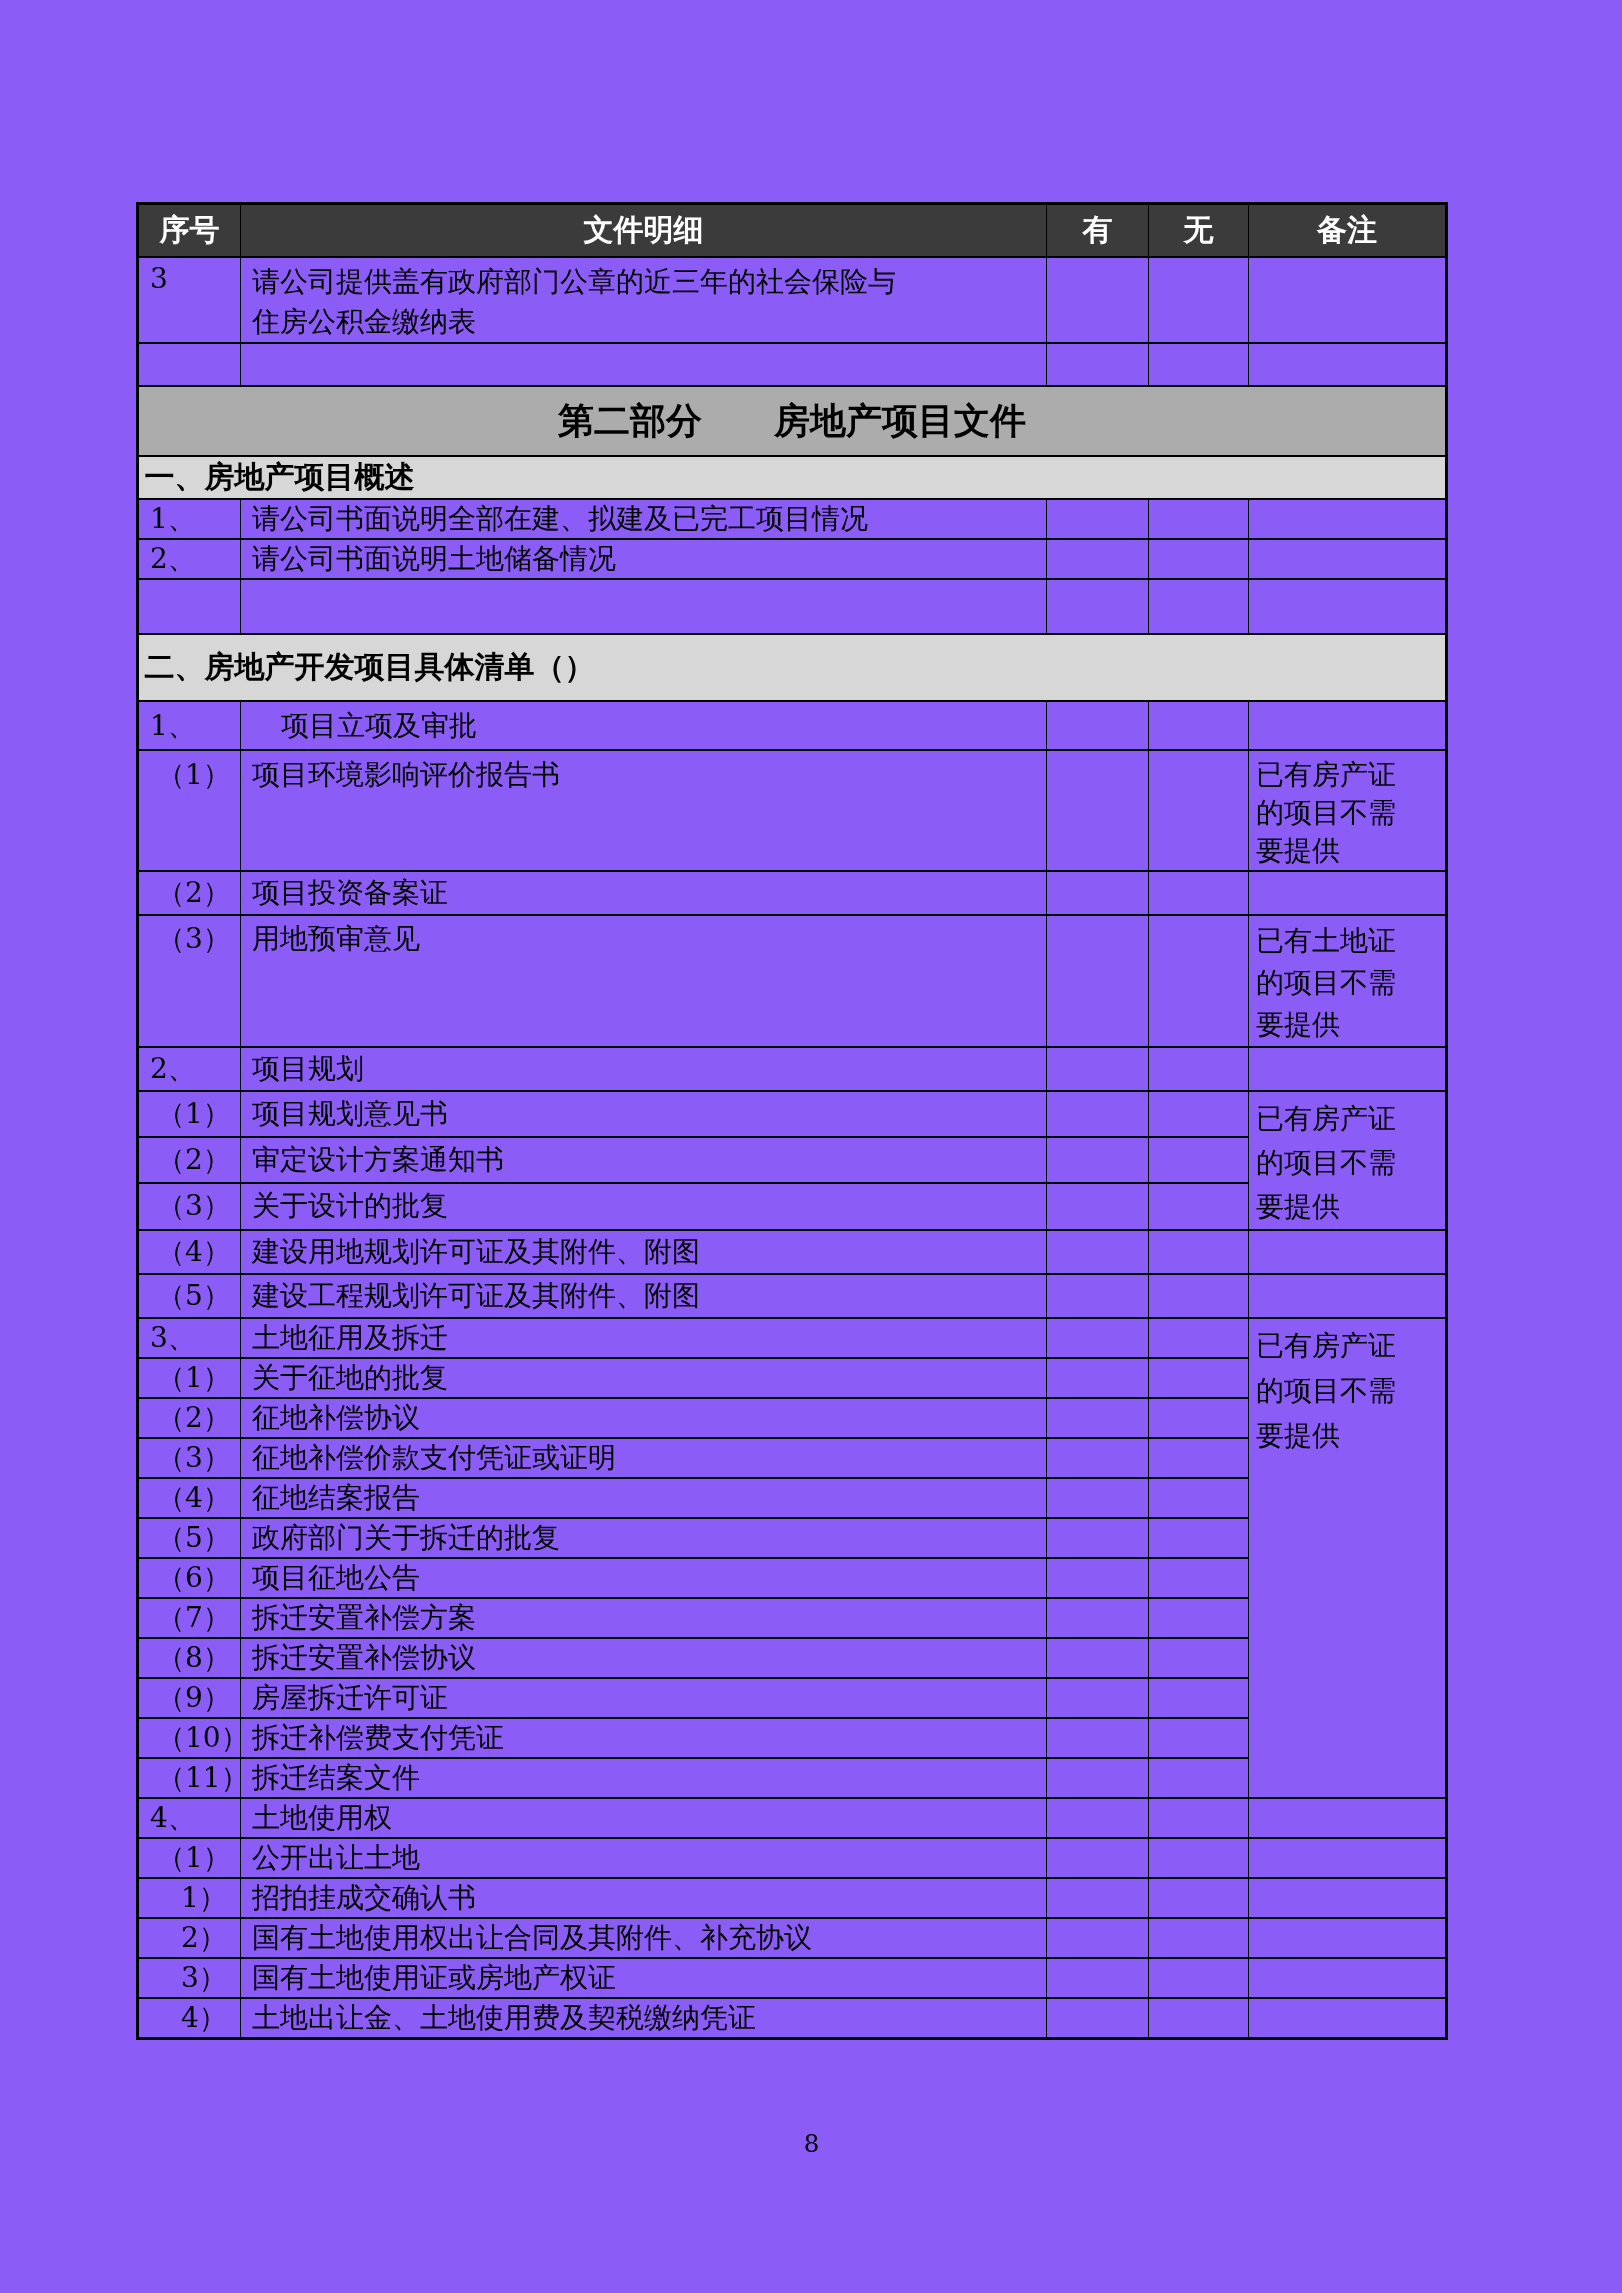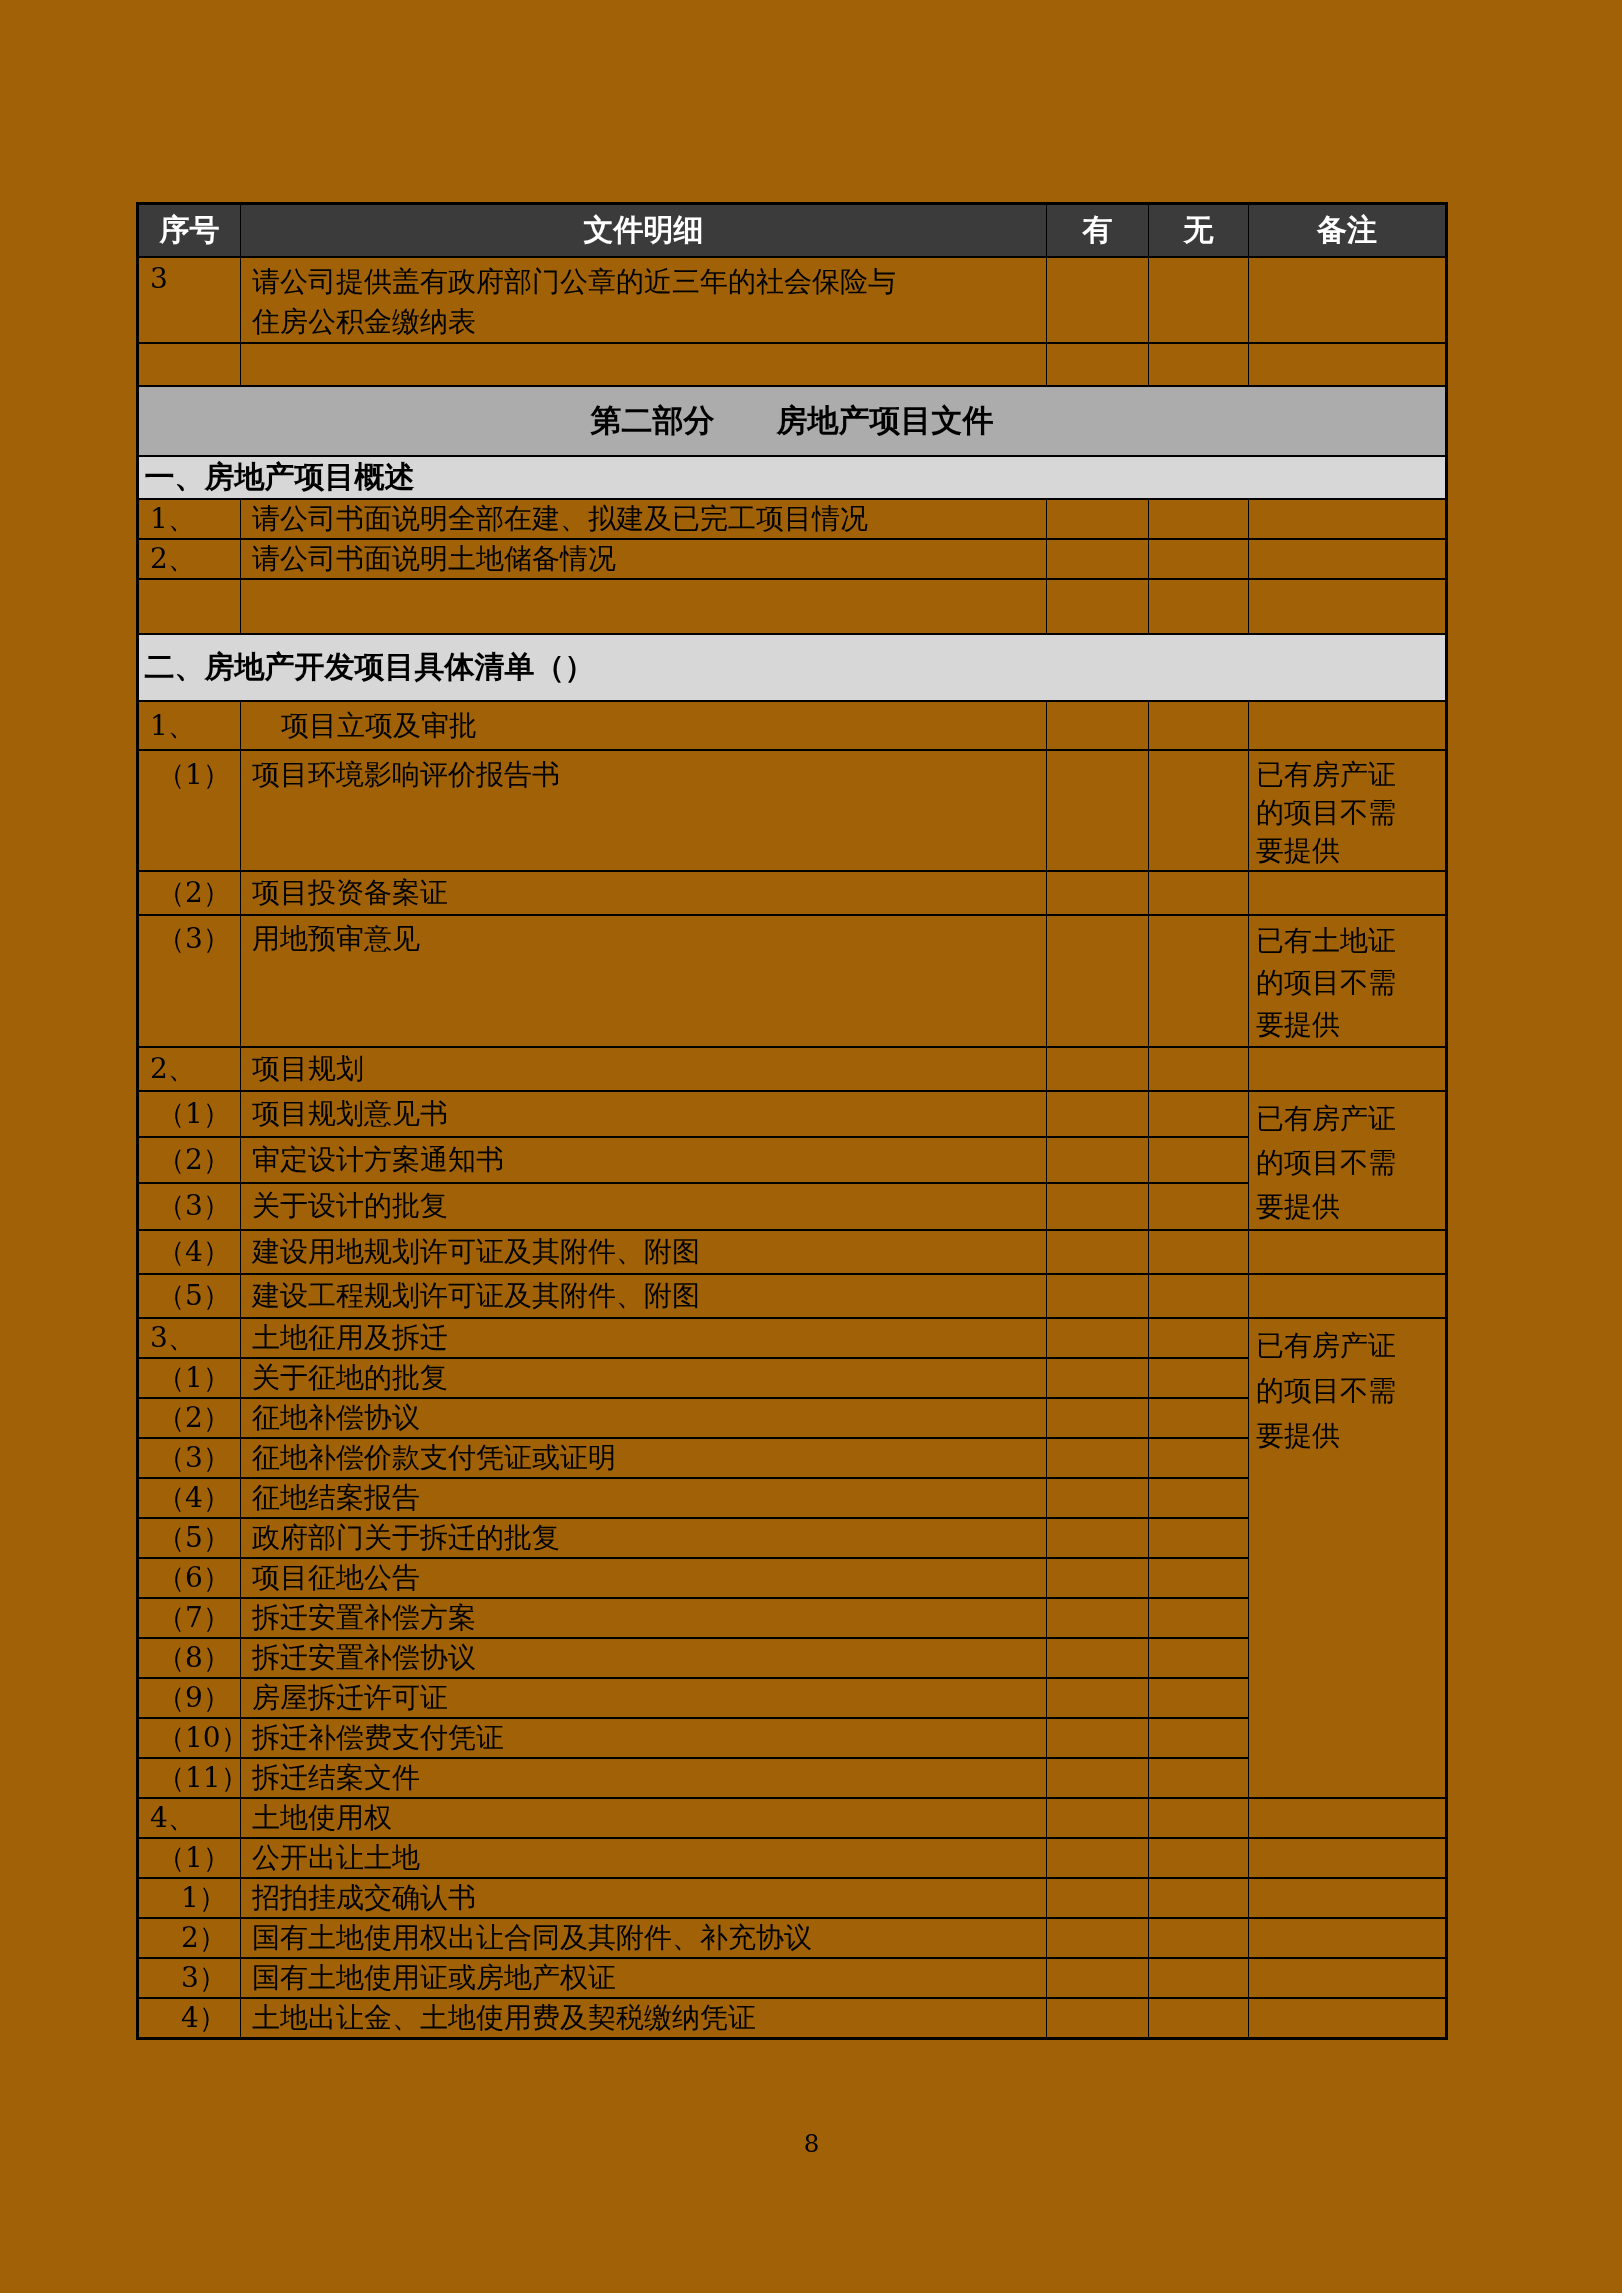--- a/index.html
+++ b/index.html
@@ -1,19 +1,19 @@
 <!DOCTYPE html>
 <html style="font-size:14.5px"><head>
 <meta charset="utf-8">
 <style>
   html,body{margin:0;padding:0;background:#ffffff;}
   .page{
     position:relative;
     width:1623px;height:2294px;
-    background:#a16207;
+    background:#8b5cf6;
     font-family:"DejaVu Serif","Liberation Serif",serif;
     color:#000;
   }
   table.doc{
     position:absolute;left:136px;top:202px;
     width:1309px;
     border-collapse:collapse;
     table-layout:fixed;
     border:3.6px solid #000;
   }
@@ -29,21 +29,21 @@
     background:#3b3b3b;color:#ffffff;
     font-weight:bold;font-size:30px;text-align:center;
   }
   td{font-size:28px;vertical-align:middle;}
   td.no{padding-left:11px;text-align:left;}
   td.no.i1{padding-left:18px;}
   td.no.i2{padding-left:42px;}
   td.detail{padding-left:11px;white-space:pre-line;}
   td.detail.ind{padding-left:40px;margin-top:24px;}
   td.remark{padding-left:7px;padding-right:7.3px;white-space:pre-line;}
-  tr.band1 td{background:#acacac;font-weight:bold;font-size:31px;text-align:center;}
+  tr.band1 td{background:#acacac;font-weight:bold;font-size:36px;text-align:center;}
   tr.band2 td{background:#d7d7d7;font-weight:bold;font-size:30px;text-align:left;padding-left:5.5px;}
   .vtop{vertical-align:top;padding-top:4.5px;}
   .lh42{line-height:38px;}
   .lh44{line-height:40px;}
   .lh46{line-height:42px;margin-top:16px;}
   .lh48{line-height:44px;}
   .lh50{line-height:45px;}
   tr.h47{height:43px;} tr.h48{height:44px;} tr.h50{height:29px;}
   tr.h54{height:49px;} tr.h56{height:67px;} tr.h58{height:53px;}
   tr.h60{height:55px;} tr.h77{height:70px;} tr.h88{height:80px;}

